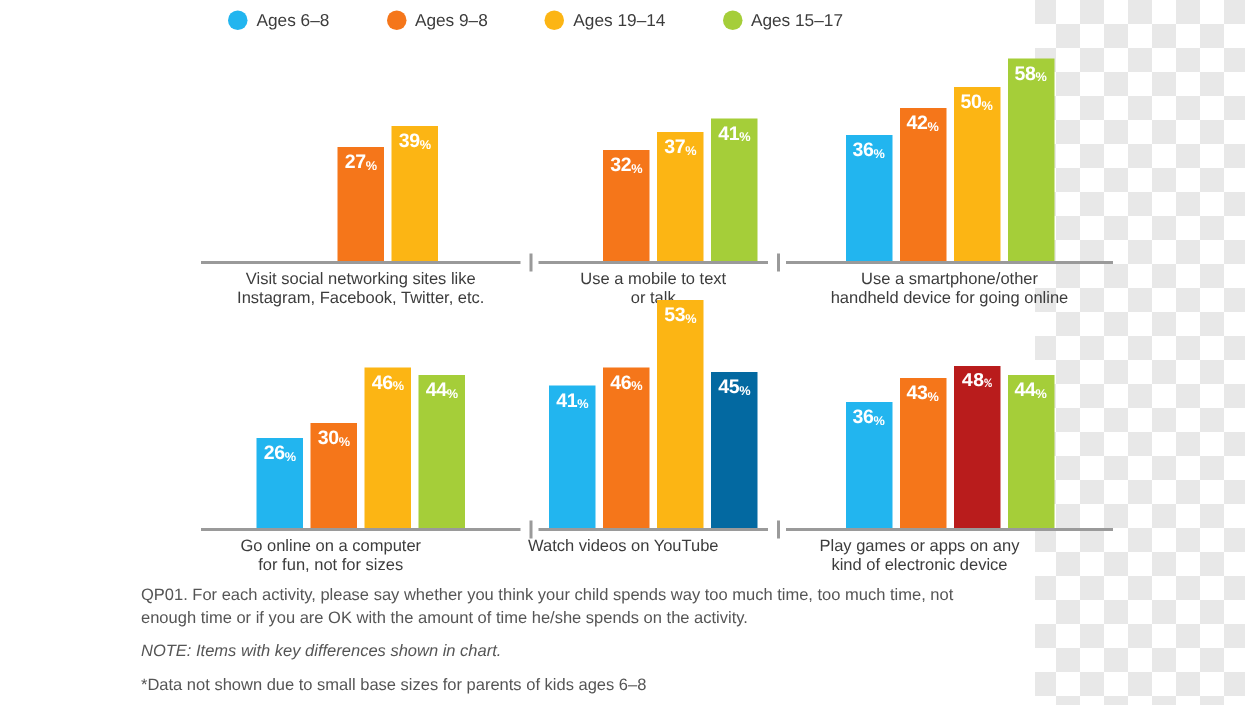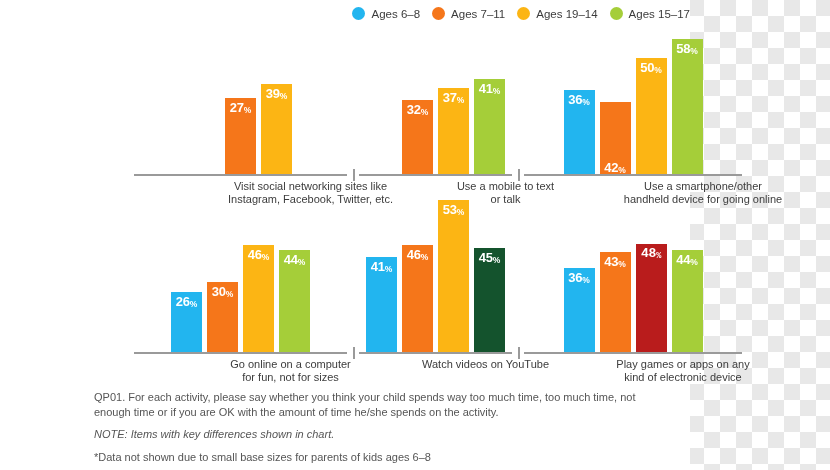--- a/index.html
+++ b/index.html
@@ -34,25 +34,25 @@
     left: 0;
     width: 690px;
     height: 470px;
     background: #ffffff;
     z-index: 1;
   }
   
   .legend {
     position: absolute;
     top: 7px;
-    left: 0;
-    width: 690px;
-    display: flex;
-    justify-content: flex-end;
-    gap: 12px;
+    left: 12px;
+    width: 690px;
+    display: flex;
+    justify-content: center;
+    gap: 38px;
   }
   .legend-item {
     display: flex;
     align-items: center;
     gap: 6px;
   }
   .legend-swatch {
     width: 13px;
     height: 13px;
     border-radius: 50%;
@@ -138,21 +138,20 @@
     height: 12px;
     background: #9a9a9a;
     top: -5px;
   }
   .captions {
     position: absolute;
     left: 0;
     top: 146px;
     width: 690px;
     display: flex;
-    justify-content: flex-end;
   }
   .caption {
     text-align: center;
     font-size: 11px;
     line-height: 13px;
     color: #3c3c3c;
   }
   
   .notes {
     position: absolute;
@@ -182,21 +181,21 @@
 
 <div id="card">
 
   <div class="legend">
     <div class="legend-item">
       <span class="legend-swatch" style="background:#22b5ef"></span>
       <span class="legend-label">Ages 6–8</span>
     </div>
     <div class="legend-item">
       <span class="legend-swatch" style="background:#f5761a"></span>
-      <span class="legend-label">Ages 7–11</span>
+      <span class="legend-label">Ages 9–8</span>
     </div>
     <div class="legend-item">
       <span class="legend-swatch" style="background:#fcb514"></span>
       <span class="legend-label">Ages 19–14</span>
     </div>
     <div class="legend-item">
       <span class="legend-swatch" style="background:#a5ce39"></span>
       <span class="legend-label">Ages 15–17</span>
     </div>
   </div>
@@ -234,21 +233,21 @@
             </div>
           </div>
         </div>
         <div class="group" style="width: 230px;">
           <div class="bar-wrap">
             <div class="bar" style="height: 83.52px; background: rgb(34, 181, 239);">
               <span class="bar-val">36<span class="pct">%</span></span>
             </div>
           </div>
           <div class="bar-wrap">
-            <div class="bar" style="height: 72px; background: rgb(245, 118, 26); align-items: flex-end;">
+            <div class="bar" style="height: 102px; background: rgb(245, 118, 26);">
               <span class="bar-val">42<span class="pct">%</span></span>
             </div>
           </div>
           <div class="bar-wrap">
             <div class="bar" style="height: 116px; background: rgb(252, 181, 20);">
               <span class="bar-val">50<span class="pct">%</span></span>
             </div>
           </div>
           <div class="bar-wrap">
             <div class="bar" style="height: 134.56px; background: rgb(165, 206, 57);">
@@ -314,21 +313,21 @@
             <div class="bar" style="height: 106.72px; background: rgb(245, 118, 26);">
               <span class="bar-val">46<span class="pct">%</span></span>
             </div>
           </div>
           <div class="bar-wrap">
             <div class="bar" style="height: 152px; background: rgb(252, 181, 20);">
               <span class="bar-val">53<span class="pct">%</span></span>
             </div>
           </div>
           <div class="bar-wrap">
-            <div class="bar" style="height: 104.4px; background: #14532d;">
+            <div class="bar" style="height: 104.4px; background: #0369a1;">
               <span class="bar-val">45<span class="pct">%</span></span>
             </div>
           </div>
         </div>
         <div class="group" style="width: 230px;">
           <div class="bar-wrap">
             <div class="bar" style="height: 83.52px; background: rgb(34, 181, 239);">
               <span class="bar-val">36<span class="pct">%</span></span>
             </div>
           </div>

